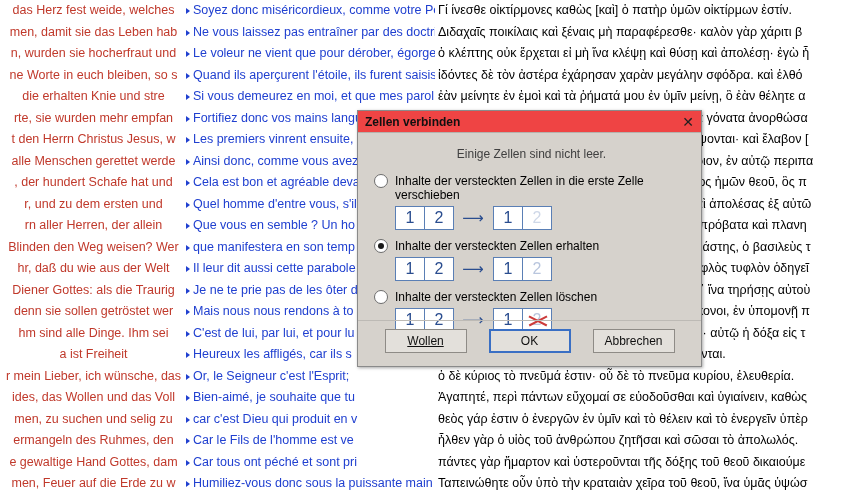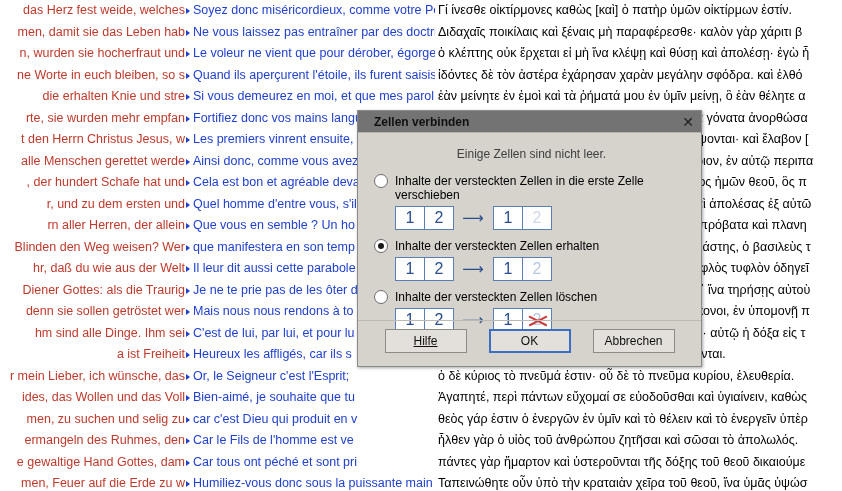--- a/index.html
+++ b/index.html
@@ -35,21 +35,21 @@
 
   .line {
     height: 21.5px;
     line-height: 21.5px;
     font-size: 12.5px;
     overflow: hidden;
     white-space: nowrap;
     padding-left: 2px;
     border-bottom: 0px solid transparent;
   }
-  .col-de .line { text-align: right; }
+  .col-de .line { text-align: center; }
   .col-fr .line {
     position: relative;
     padding-left: 8px;
   }
   .col-fr .line::before {
     content: "";
     position: absolute;
     left: 1px;
     top: 8px;
     width: 0; height: 0;
@@ -67,25 +67,25 @@
     width: 343px;
     height: 255px;
     background: #d6d2cc;
     border: 1px solid #8a8a8a;
     box-shadow: 1px 1px 3px rgba(0,0,0,0.35);
     font-size: 12px;
     color: #000000;
   }
   #dialog-titlebar {
     height: 21px;
-    background: #737373;
+    background: #ef4444;
     border-bottom: 1px solid #b5b2ad;
     display: flex;
     align-items: center;
-    padding: 0 4px 0 16px;
+    padding: 0 4px 0 7px;
   }
   #dialog-title {
     font-size: 12px;
     font-weight: bold;
     color: #101010;
     flex: 1;
   }
   #dialog-close {
     width: 18px;
     height: 16px;
@@ -335,21 +335,21 @@
           <span class="cell">2</span>
           <span class="arrow">⟶</span>
           <span class="cell">1</span>
           <span class="cell cell-strike" style="color: rgb(185, 198, 222);">2</span>
         </div>
       </div>
 
     <div class="sep-line"></div>
     <div id="dialog-buttons">
       <div class="btn">
-          <u>Hilfe</u>
+          <u>Wollen</u>
         </div>
       <div class="btn default">
           <span>OK</span>
         </div>
       <div class="btn">
           <span>Abbrechen</span>
         </div>
     </div>
   </div>
 </div>

